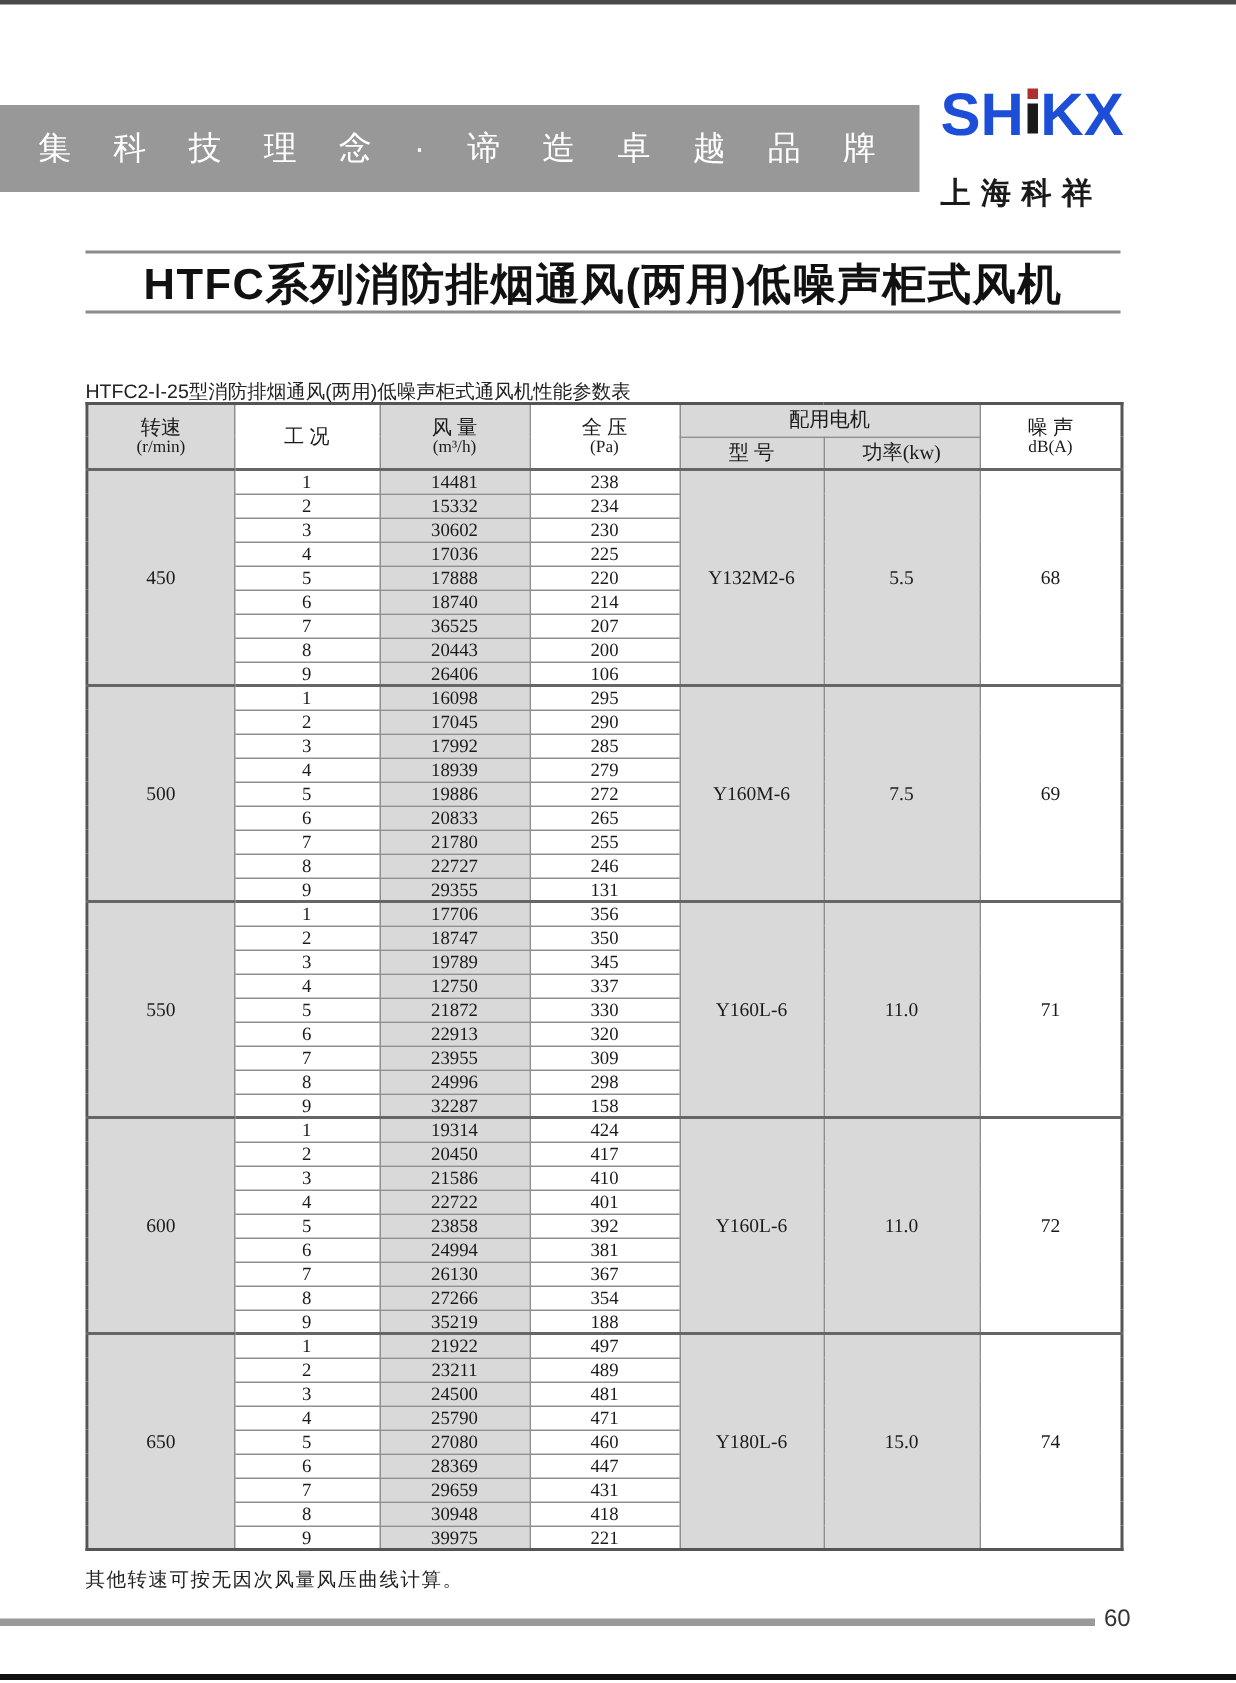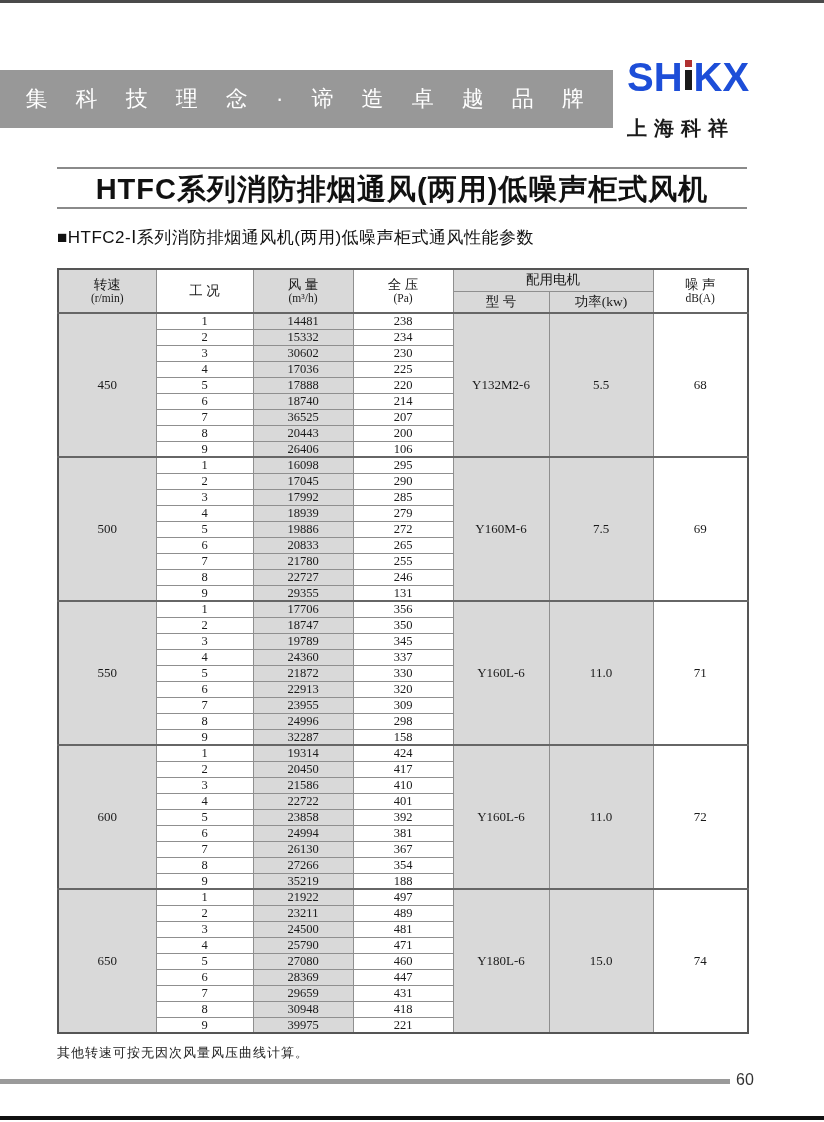--- a/index.html
+++ b/index.html
@@ -72,21 +72,21 @@
 
   <div class="logo">
     <div class="logo-latin"><span>SH</span><span class="logo-i"><span class="dot" style="background: rgb(176, 48, 48);"></span><span class="stem"></span></span><span>KX</span></div>
     <div class="logo-cn">上海科祥</div>
   </div>
 
   <div class="rule rule-above"></div>
   <div class="doc-title">HTFC系列消防排烟通风(两用)低噪声柜式风机</div>
   <div class="rule rule-below"></div>
 
-  <div class="section-heading">■HTFC2-Ⅰ系列消防排烟通风机(两用)低噪声柜式通风性能参数</div>
+  <div class="table-caption">HTFC2-Ⅰ-25型消防排烟通风(两用)低噪声柜式通风机性能参数表</div>
 
   <table class="perf">
     <colgroup>
       <col style="width:98px">
         <col style="width:97px">
         <col style="width:100px">
       <col style="width:100px">
         <col style="width:96px">
         <col style="width:104px">
         <col style="width:95px">
@@ -238,21 +238,21 @@
           <td class="shade">18747</td>
           <td>350</td>
         </tr>
         <tr>
           <td>3</td>
           <td class="shade">19789</td>
           <td>345</td>
         </tr>
         <tr>
           <td>4</td>
-          <td class="shade">24360</td>
+          <td class="shade">12750</td>
           <td>337</td>
         </tr>
         <tr>
           <td>5</td>
           <td class="shade">21872</td>
           <td>330</td>
         </tr>
         <tr>
           <td>6</td>
           <td class="shade">22913</td>

